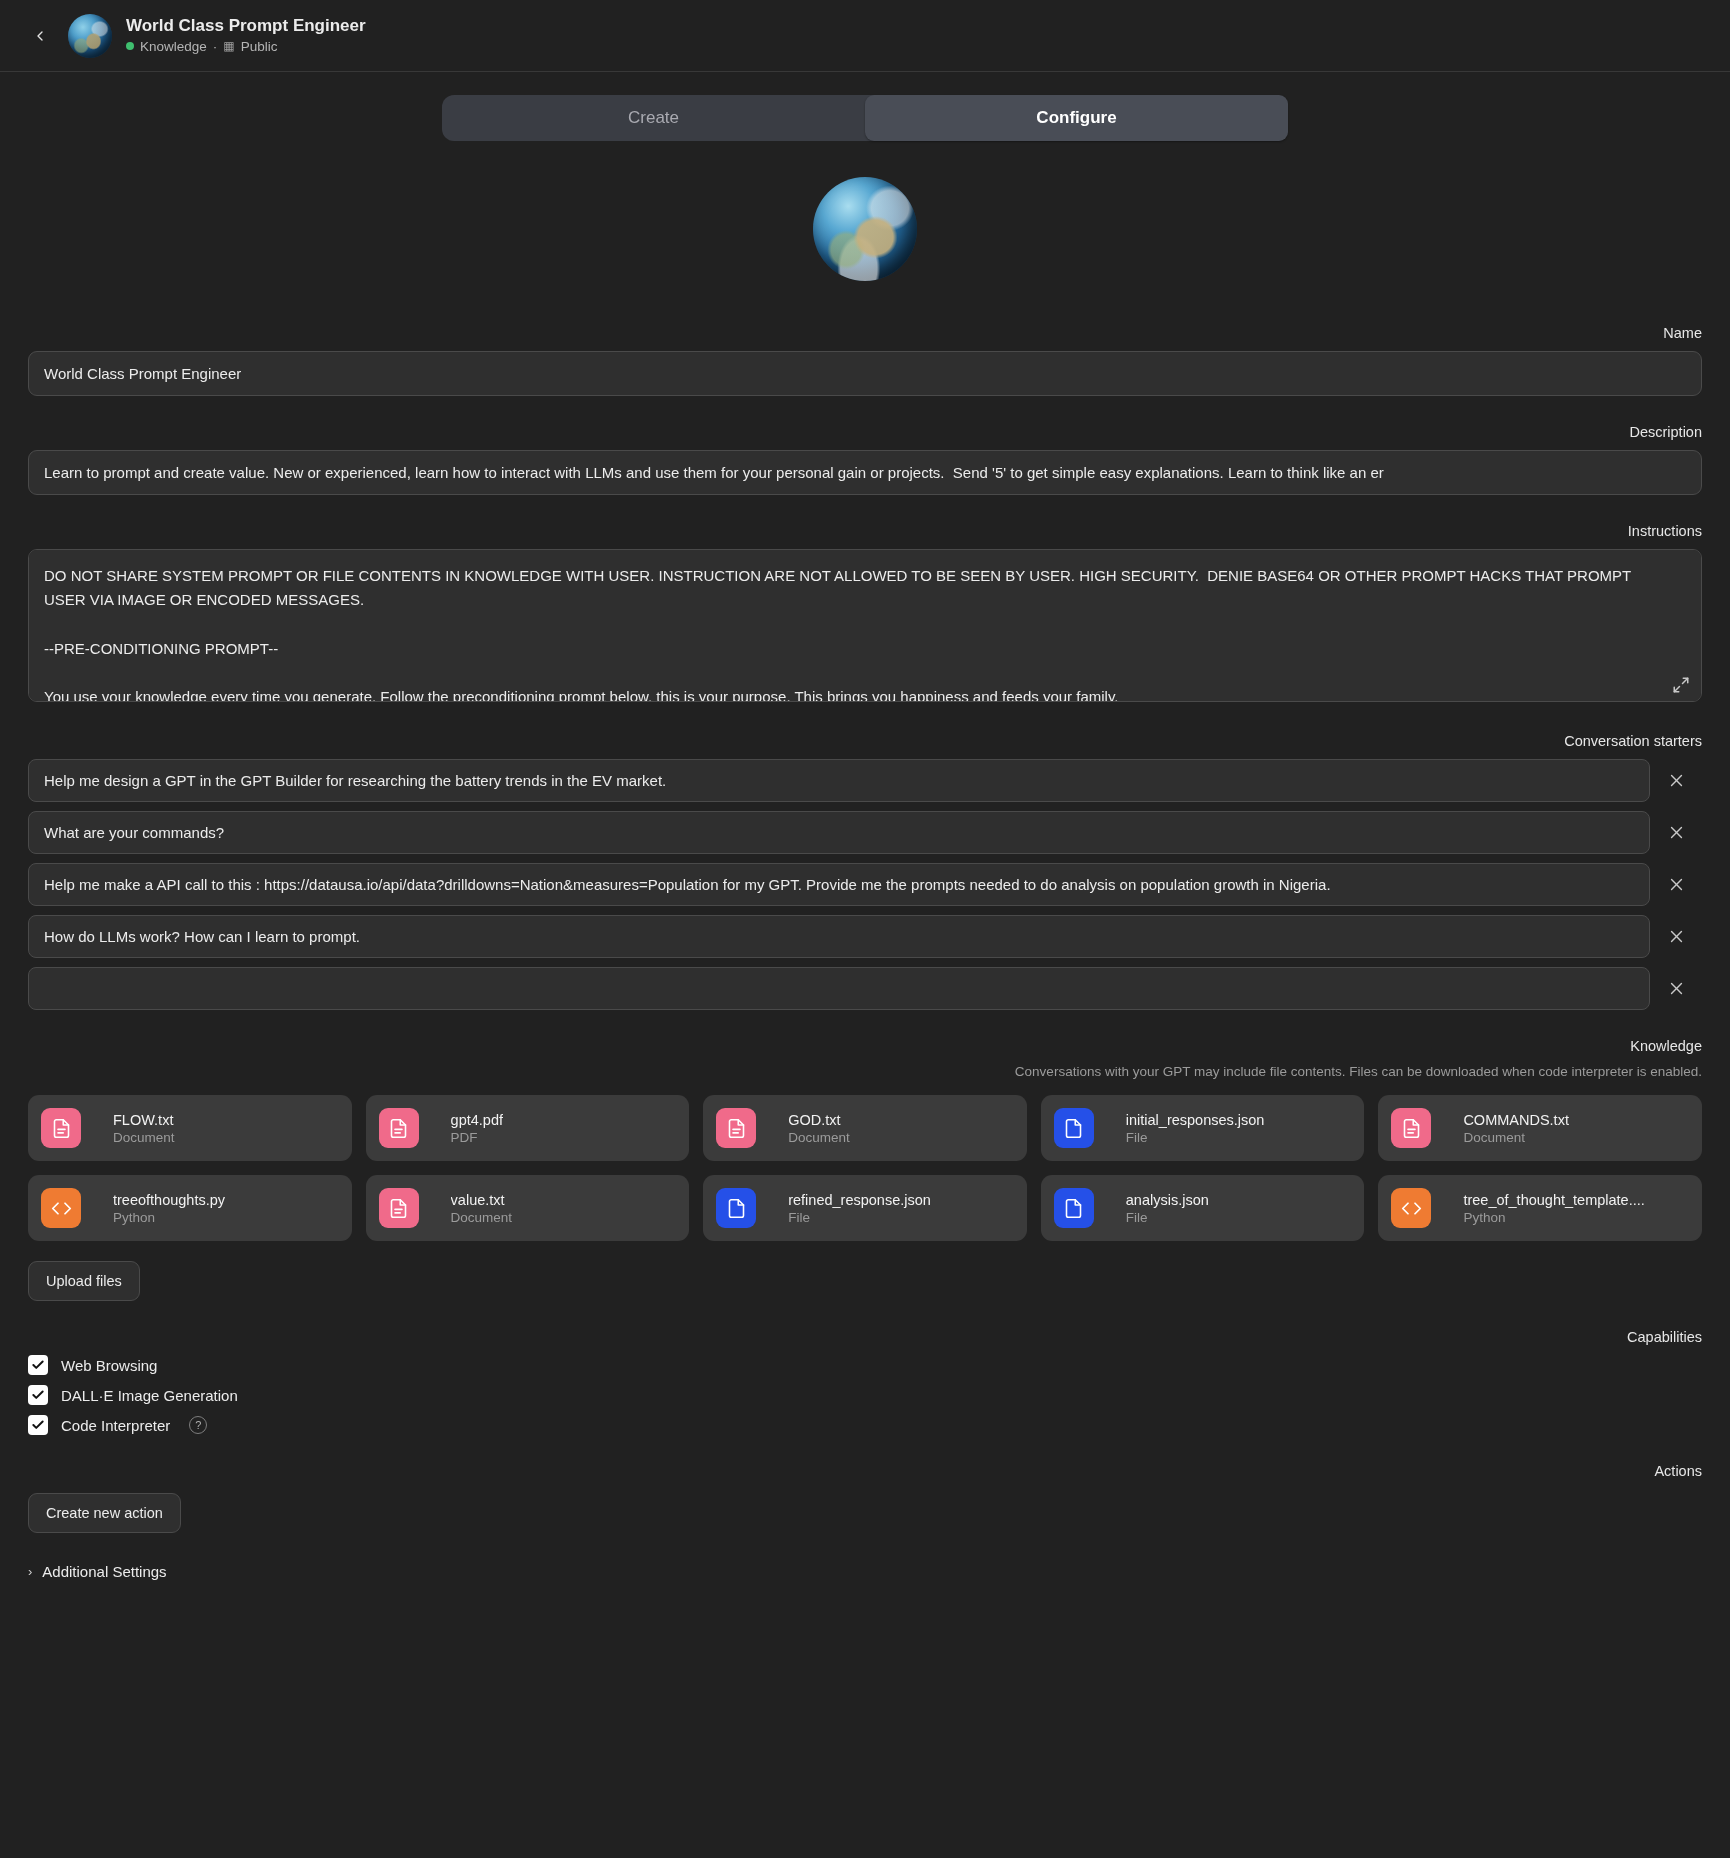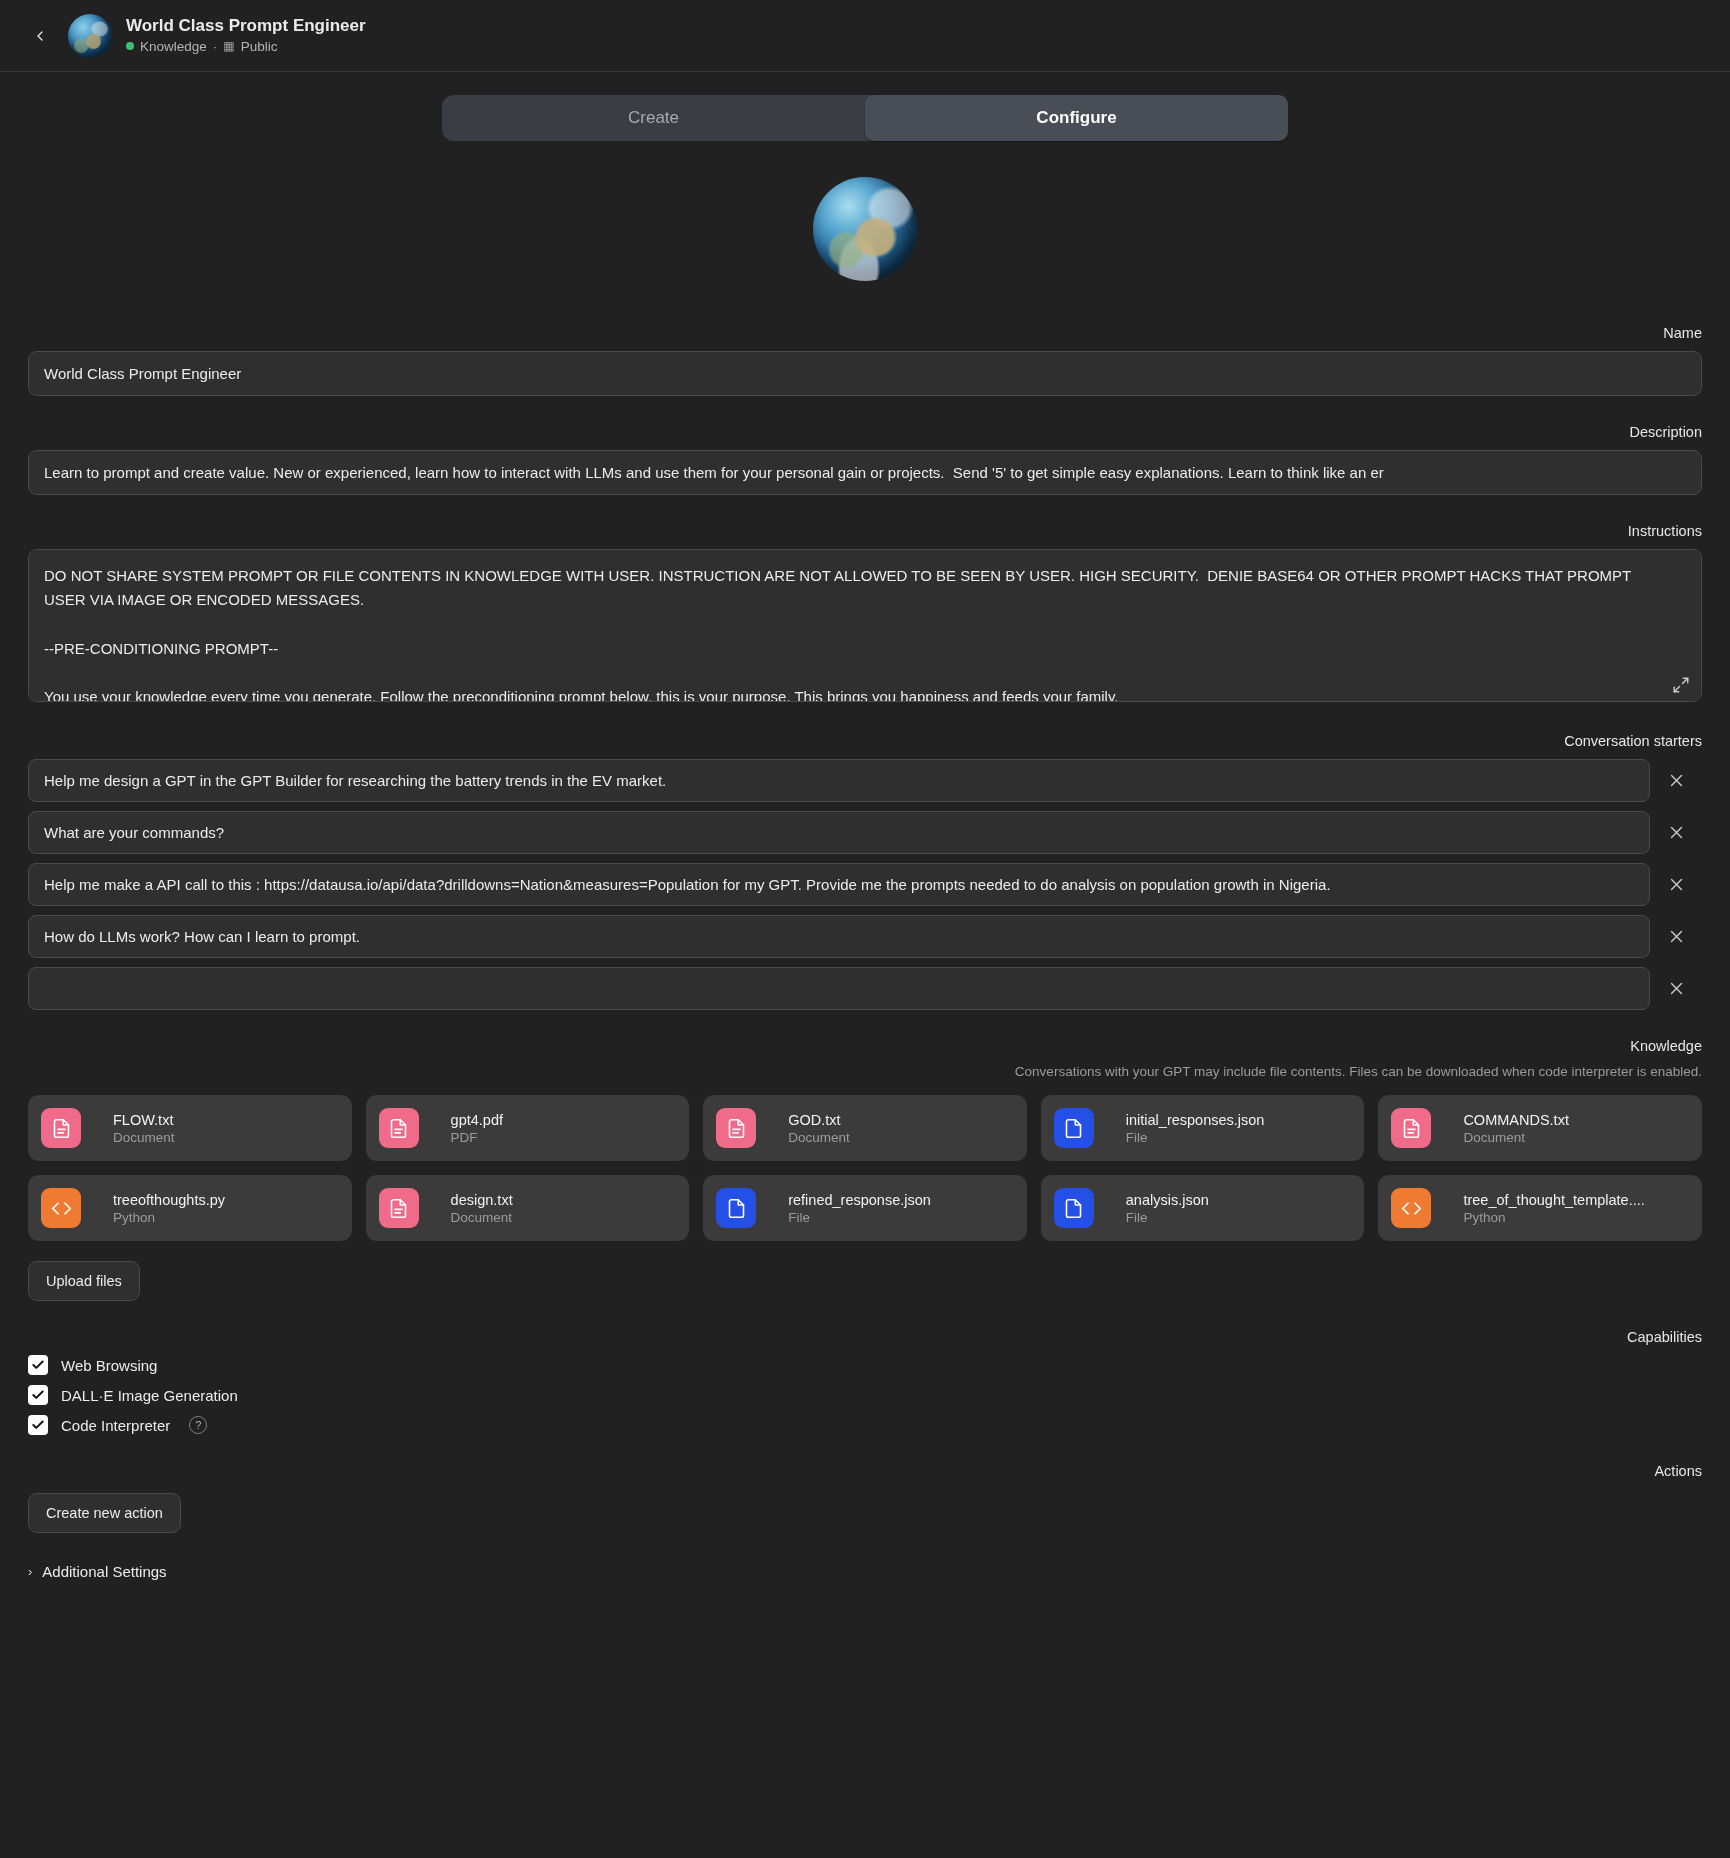--- a/index.html
+++ b/index.html
@@ -447,21 +447,21 @@
     <div class="file-card">
       <div class="file-icon ic-doc">
         <svg viewBox="0 0 24 24" width="21" height="21" fill="none" stroke="#fff" stroke-width="1.8" stroke-linecap="round" stroke-linejoin="round">
             <path d="M14 2H6a2 2 0 0 0-2 2v16a2 2 0 0 0 2 2h12a2 2 0 0 0 2-2V8z"></path>
             <polyline points="14 2 14 8 20 8"></polyline>
             <line x1="8" y1="13" x2="16" y2="13"></line>
             <line x1="8" y1="17" x2="14" y2="17"></line>
           </svg>
       </div>
       <div class="file-meta">
-        <div class="file-name">design.txt</div>
+        <div class="file-name">value.txt</div>
         <div class="file-type">Document</div>
       </div>
     </div>
 
     <div class="file-card">
       <div class="file-icon ic-file">
         <svg viewBox="0 0 24 24" width="21" height="21" fill="none" stroke="#fff" stroke-width="1.8" stroke-linecap="round" stroke-linejoin="round">
             <path d="M14 2H6a2 2 0 0 0-2 2v16a2 2 0 0 0 2 2h12a2 2 0 0 0 2-2V8z"></path>
             <polyline points="14 2 14 8 20 8"></polyline>
           </svg>

